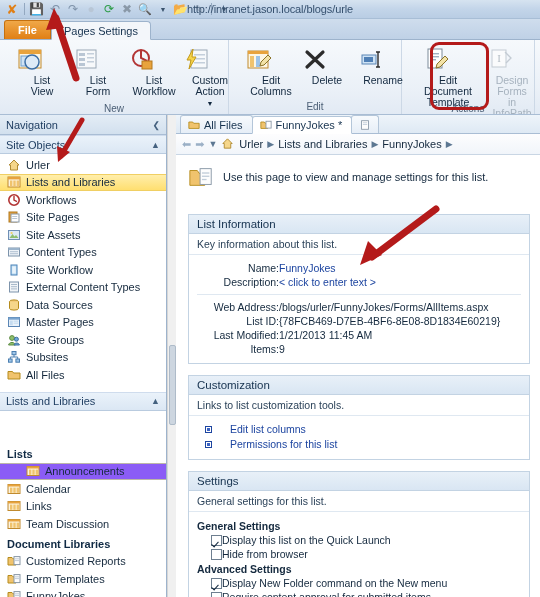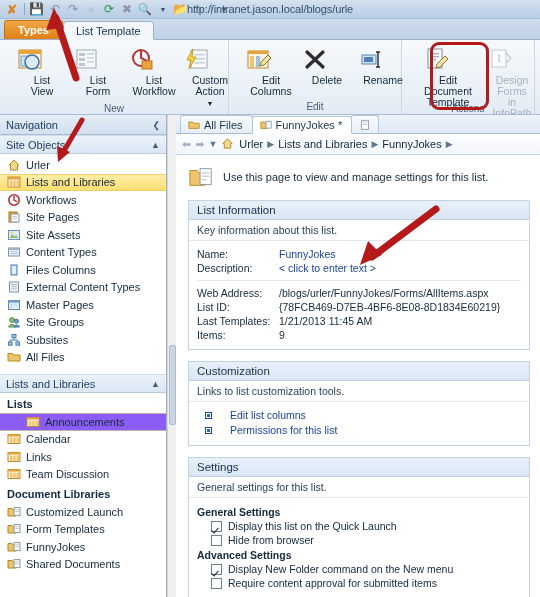--- a/index.html
+++ b/index.html
@@ -120,21 +120,21 @@
   }
   .objitem.selected-grey {
     background: #8b5cf6; border-top: 1px solid #bdb6a8; border-bottom: 1px solid #bdb6a8; padding-left: 26px;
   }
   .ico { width: 14px; height: 14px; flex: 0 0 14px; display: inline-block; position: relative; }
   .sublabel {
     font-weight: bold; font-size: 11px; color: #102a44;
     padding: 5px 0 3px 7px;
   }
   .lists-panel { flex: 1; overflow: hidden; display: flex; flex-direction: column; }
-  .lists-scroll { flex: 1; overflow: hidden; position: relative; background: #fff; }
+  .lists-scroll { flex: 1; overflow: hidden; position: relative; background: #fff; margin-top: 32px; }
   .vscroll {
     width: 9px; background: #f0f0f0; border-left: 1px solid #d6d6d6;
   }
   .vscroll .thumb {
     width: 7px; margin: 1px; height: 80px; background: #cdd6e0;
     border: 1px solid #aebbc9; border-radius: 2px;
   }
 
   
   .content { flex: 1; display: flex; flex-direction: column; background: #fff; min-width: 0; }
@@ -156,52 +156,52 @@
   .crumbbar {
     height: 21px; display: flex; align-items: center; gap: 4px;
     padding: 0 6px; font-size: 11px; color: #14293e;
     background: linear-gradient(to bottom,#fdfdfe,#f1f5fa);
     border-bottom: 1px solid #c9d6e4;
   }
   .navarrow { color: #9bb0c6; font-size: 11px; }
   .crumb-sep { color: #5c7792; font-size: 9px; }
   .pageinfo {
     display: flex; align-items: center; gap: 9px;
-    padding: 9px 10px 10px 12px; font-size: 11px; color: #14293e;
+    padding: 9px 10px 24px 12px; font-size: 11px; color: #14293e;
   }
   .scroll-area { flex: 1; overflow: hidden; padding: 0 10px 0 12px; }
 
   .card { border: 1px solid #c3d3e3; margin-bottom: 11px; background: #fff; }
   .card-title {
     background: linear-gradient(to bottom,#e8f0f8,#d9e6f3);
     border-bottom: 1px solid #c3d3e3;
     font-size: 11.5px; color: #16324f; padding: 3px 8px;
   }
   .card-sub {
     font-size: 10.5px; color: #2b4259; padding: 4px 8px;
     border-bottom: 1px solid #dfe8f1;
   }
   .card-body { padding: 6px 8px 7px 8px; }
   .kv { display: flex; font-size: 10.5px; line-height: 14px; }
-  .kv .k { width: 82px; flex: 0 0 82px; color: #14293e; }
+  .kv .k { width: 82px; flex: 0 0 82px; color: #14293e; text-align: right; }
   .kv .v { color: #14293e; }
   .kv .v.link { color: #1d45a0; }
   .divider { border-top: 1px solid #dfe8f1; margin: 5px 0 5px 0; }
   .linkrow { display: flex; align-items: center; gap: 18px; font-size: 10.5px;
              color: #1d45a0; line-height: 15px; padding-left: 8px; }
   .bullet {
     width: 7px; height: 7px; border: 1px solid #1d45a0; display: inline-block;
     position: relative; flex: 0 0 7px;
   }
   .bullet::after {
     content: ""; position: absolute; left: 1px; top: 1px; right: 1px; bottom: 1px;
     background: #3b63c4;
   }
   .setgroup { font-weight: bold; font-size: 10.5px; color: #14293e; padding: 2px 0 1px 0; }
-  .chkrow { display: flex; align-items: center; gap: 6px; font-size: 10.5px;
+  .chkrow { display: flex; align-items: center; font-size: 10.5px;
             padding: 1px 0 1px 14px; color: #14293e; }
   .chk {
     width: 11px; height: 11px; flex: 0 0 11px; border: 1px solid #6e7f90;
     background: #fff; position: relative;
   }
   .chk.on::after {
     content: ""; position: absolute; left: 1px; top: 4px; width: 3px; height: 6px;
     border: solid #14293e; border-width: 0 1.6px 1.6px 0; transform: rotate(42deg);
   }
 
@@ -227,22 +227,22 @@
       <span class="qicon caret" style="color:#3b536d;">▼</span>
       <span class="qicon" style="color:#d9a13a;font-size:12px;">📂</span>
       <span class="qicon" style="color:#93a4b6;font-size:11px;">✎</span>
       <span class="qsep"></span>
       <span class="qicon caret" style="color:#3b536d;">▼</span>
     </div>
     <div class="title-url">http://intranet.jason.local/blogs/urle</div>
   </div>
 
   <div class="tabstrip">
-    <div class="tab-file">Types</div>
-    <div class="tab active">List Template</div>
+    <div class="tab-file">File</div>
+    <div class="tab active">Pages Settings</div>
   </div>
 
   <div class="ribbon">
 
     <div class="rgroup">
       <div class="rg-items">
         <div class="rbtn">
           <span class="glyph">
             <svg width="28" height="28" viewBox="0 0 28 28">
               <rect x="3" y="4" width="22" height="18" fill="#fdf6e3" stroke="#c08a2e"></rect>
@@ -452,32 +452,41 @@
           </span>
           <span>Content Types</span>
         </div>
         <div class="objitem">
           <span class="ico">
             <svg width="14" height="14" viewBox="0 0 14 14">
                 <rect x="4" y="2" width="6" height="10" fill="#bcdcf2" stroke="#4a82b8"></rect>
                 <rect x="5.2" y="3.4" width="3.6" height="7" fill="#e8f3fb"></rect>
               </svg>
           </span>
-          <span>Files Columns</span>
+          <span>Site Workflow</span>
         </div>
         <div class="objitem">
           <span class="ico">
             <svg width="14" height="14" viewBox="0 0 14 14">
                 <rect x="2.5" y="2" width="9" height="10" fill="#f2f5f8" stroke="#7d93ab"></rect>
                 <rect x="4" y="4" width="6" height="1" fill="#a9bacb"></rect>
                 <rect x="4" y="6.2" width="6" height="1" fill="#a9bacb"></rect>
                 <rect x="4" y="8.4" width="6" height="1" fill="#a9bacb"></rect>
               </svg>
           </span>
           <span>External Content Types</span>
+        </div>
+        <div class="objitem">
+          <span class="ico">
+            <svg width="14" height="14" viewBox="0 0 14 14">
+                <ellipse cx="7" cy="3.6" rx="4.5" ry="1.7" fill="#f0c36d" stroke="#b58b1c"></ellipse>
+                <path d="M2.5 3.6 L2.5 10.4 A4.5 1.7 0 0 0 11.5 10.4 L11.5 3.6" fill="#f5d68a" stroke="#b58b1c"></path>
+              </svg>
+          </span>
+          <span>Data Sources</span>
         </div>
         <div class="objitem">
           <span class="ico">
             <svg width="14" height="14" viewBox="0 0 14 14">
                 <rect x="1.5" y="2.5" width="11" height="9" fill="#eaf2fa" stroke="#5b86b5"></rect>
                 <rect x="1.5" y="2.5" width="11" height="2.2" fill="#79a4cf"></rect>
                 <rect x="2.8" y="5.6" width="3" height="4.6" fill="#c6dcf0"></rect>
                 <rect x="6.6" y="5.6" width="4.6" height="1.2" fill="#c6dcf0"></rect>
                 <rect x="6.6" y="7.6" width="4.6" height="1.2" fill="#c6dcf0"></rect>
               </svg>
@@ -575,21 +584,21 @@
           <div class="sublabel">Document Libraries</div>
           <div class="objitem">
             <span class="ico">
               <svg width="14" height="14" viewBox="0 0 14 14">
                   <path d="M1 3.5 L5 3.5 L6 4.8 L9 4.8 L9 11 L1 11 Z" fill="#f0c36d" stroke="#b58b1c"></path>
                   <rect x="7" y="2.6" width="6" height="8" fill="#fdfdfd" stroke="#8897a6"></rect>
                   <rect x="8" y="4.4" width="4" height="0.9" fill="#b9c6d4"></rect>
                   <rect x="8" y="6.2" width="4" height="0.9" fill="#b9c6d4"></rect>
                 </svg>
             </span>
-            <span>Customized Launch</span>
+            <span>Customized Reports</span>
           </div>
           <div class="objitem">
             <span class="ico">
               <svg width="14" height="14" viewBox="0 0 14 14">
                   <path d="M1 3.5 L5 3.5 L6 4.8 L9 4.8 L9 11 L1 11 Z" fill="#f0c36d" stroke="#b58b1c"></path>
                   <rect x="7" y="2.6" width="6" height="8" fill="#fdfdfd" stroke="#8897a6"></rect>
                   <rect x="8" y="4.4" width="4" height="0.9" fill="#b9c6d4"></rect>
                   <rect x="8" y="6.2" width="4" height="0.9" fill="#b9c6d4"></rect>
                 </svg>
             </span>
@@ -703,21 +712,21 @@
             <div class="divider"></div>
             <div class="kv">
               <span class="k">Web Address:</span>
               <span class="v">/blogs/urler/FunnyJokes/Forms/AllItems.aspx</span>
             </div>
             <div class="kv">
               <span class="k">List ID:</span>
               <span class="v">{78FCB469-D7EB-4BF6-8E08-8D1834E60219}</span>
             </div>
             <div class="kv">
-              <span class="k">Last Templates:</span>
+              <span class="k">Last Modified:</span>
               <span class="v">1/21/2013 11:45 AM</span>
             </div>
             <div class="kv">
               <span class="k">Items:</span>
               <span class="v">9</span>
             </div>
           </div>
         </div>
 
         <div class="card">

